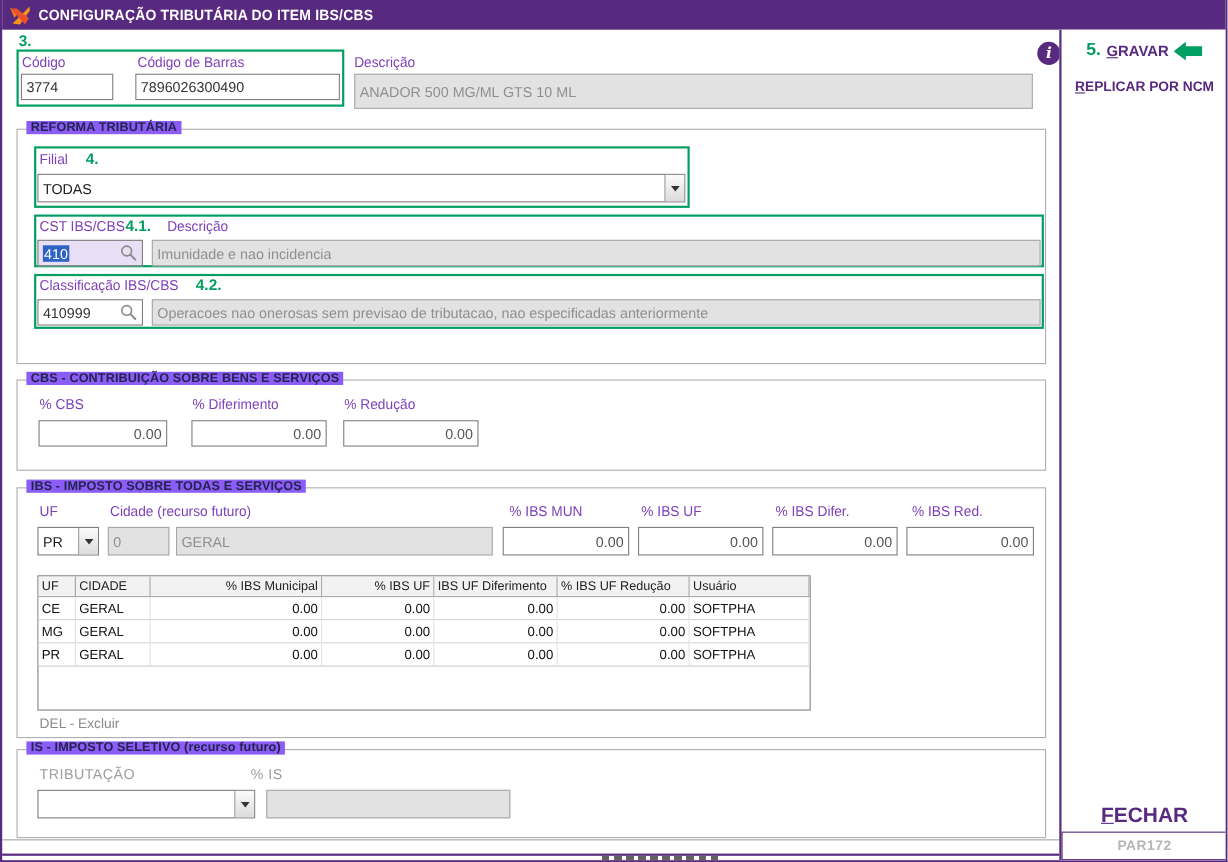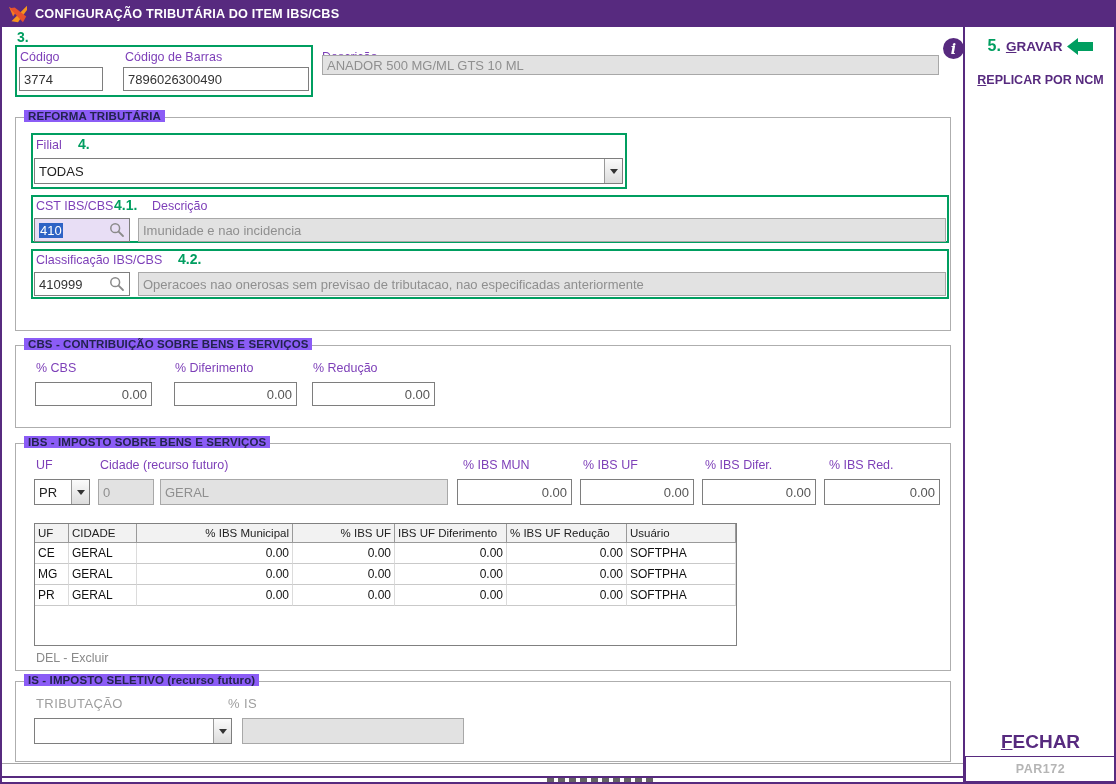--- a/index.html
+++ b/index.html
@@ -51,21 +51,21 @@
     <span class="ttl">CONFIGURAÇÃO TRIBUTÁRIA DO ITEM IBS/CBS</span>
   </div>
 
   <span class="abs step" style="left:15px;top:29px;">3.</span>
   <div class="abs greenbox" style="left:13px;top:45px;width:298px;height:52px;"></div>
   <span class="abs lbl" style="left:18px;top:49px;">Código</span>
   <span class="abs lbl" style="left:123px;top:49px;">Código de Barras</span>
   <span class="abs lbl" style="left:320px;top:49px;">Descrição</span>
   <div class="abs f" style="left:17px;top:67px;width:84px;height:24px;">3774</div>
   <div class="abs f" style="left:121px;top:67px;width:186px;height:24px;">7896026300490</div>
-  <div class="abs f ro" style="left:320px;top:55px;width:617px;height:20px;">ANADOR 500 MG/ML GTS 10 ML</div>
+  <div class="abs f ro" style="left:320px;top:67px;width:617px;height:32px;">ANADOR 500 MG/ML GTS 10 ML</div>
   <div class="abs info" style="left:941px;top:38px;">i</div>
 
   <div class="abs group" style="left:13px;top:117px;width:936px;height:214px;">
     <span class="gtitle">REFORMA TRIBUTÁRIA</span>
   </div>
   <div class="abs greenbox" style="left:29px;top:133px;width:596px;height:56px;"></div>
   <span class="abs lbl" style="left:34px;top:137px;">Filial</span>
   <span class="abs step" style="left:76px;top:136px;">4.</span>
   <div class="abs dd" style="left:32px;top:158px;width:589px;height:26px;">
     <span class="sp">TODAS</span>
@@ -103,21 +103,21 @@
     <span class="gtitle">CBS - CONTRIBUIÇÃO SOBRE BENS E SERVIÇOS</span>
   </div>
   <span class="abs lbl" style="left:34px;top:360px;">% CBS</span>
   <span class="abs lbl" style="left:173px;top:360px;">% Diferimento</span>
   <span class="abs lbl" style="left:311px;top:360px;">% Redução</span>
   <div class="abs f num" style="left:33px;top:382px;width:117px;height:24px;">0.00</div>
   <div class="abs f num" style="left:172px;top:382px;width:123px;height:24px;">0.00</div>
   <div class="abs f num" style="left:310px;top:382px;width:123px;height:24px;">0.00</div>
 
   <div class="abs group" style="left:13px;top:443px;width:936px;height:228px;">
-    <span class="gtitle">IBS - IMPOSTO SOBRE BENS E SERVIÇOS</span>
+    <span class="gtitle">IBS - IMPOSTO SOBRE TODAS E SERVIÇOS</span>
   </div>
   <span class="abs lbl" style="left:34px;top:457px;">UF</span>
   <span class="abs lbl" style="left:98px;top:457px;">Cidade (recurso futuro)</span>
   <span class="abs lbl" style="left:461px;top:457px;">% IBS MUN</span>
   <span class="abs lbl" style="left:581px;top:457px;">% IBS UF</span>
   <span class="abs lbl" style="left:703px;top:457px;">% IBS Difer.</span>
   <span class="abs lbl" style="left:827px;top:457px;">% IBS Red.</span>
 
   <div class="abs dd" style="left:32px;top:479px;width:56px;height:26px;">
     <span class="sp">PR</span>

